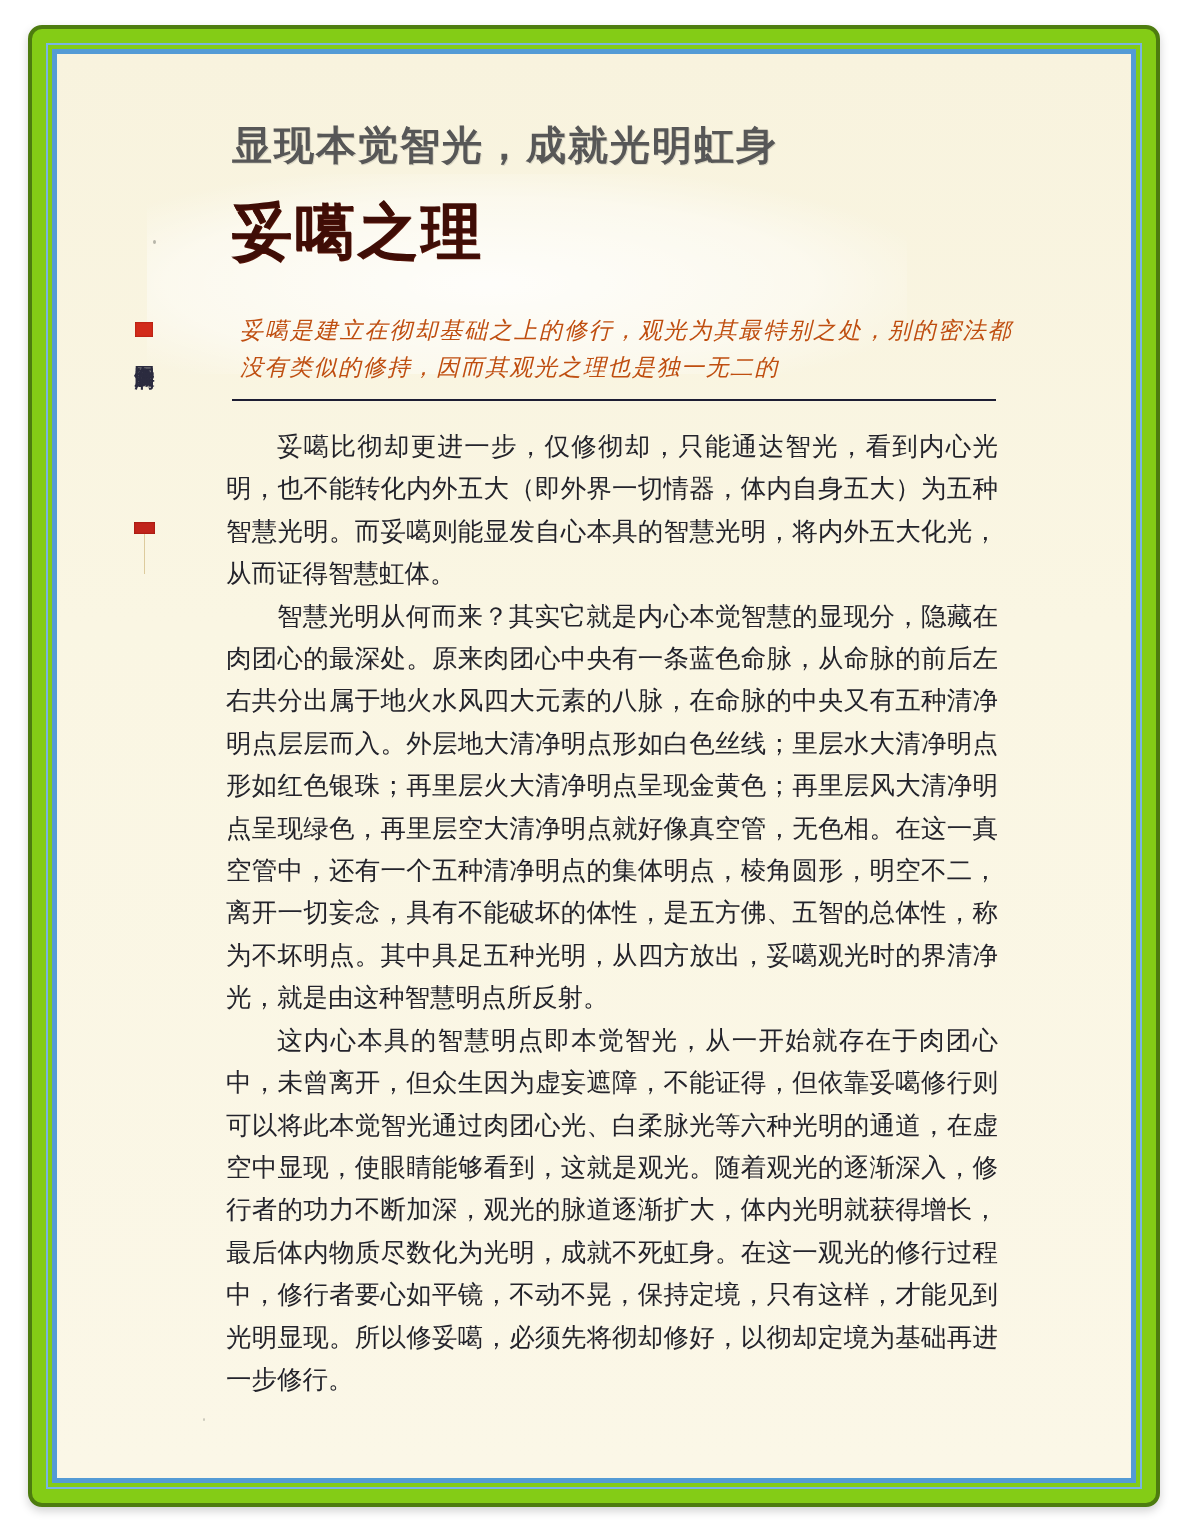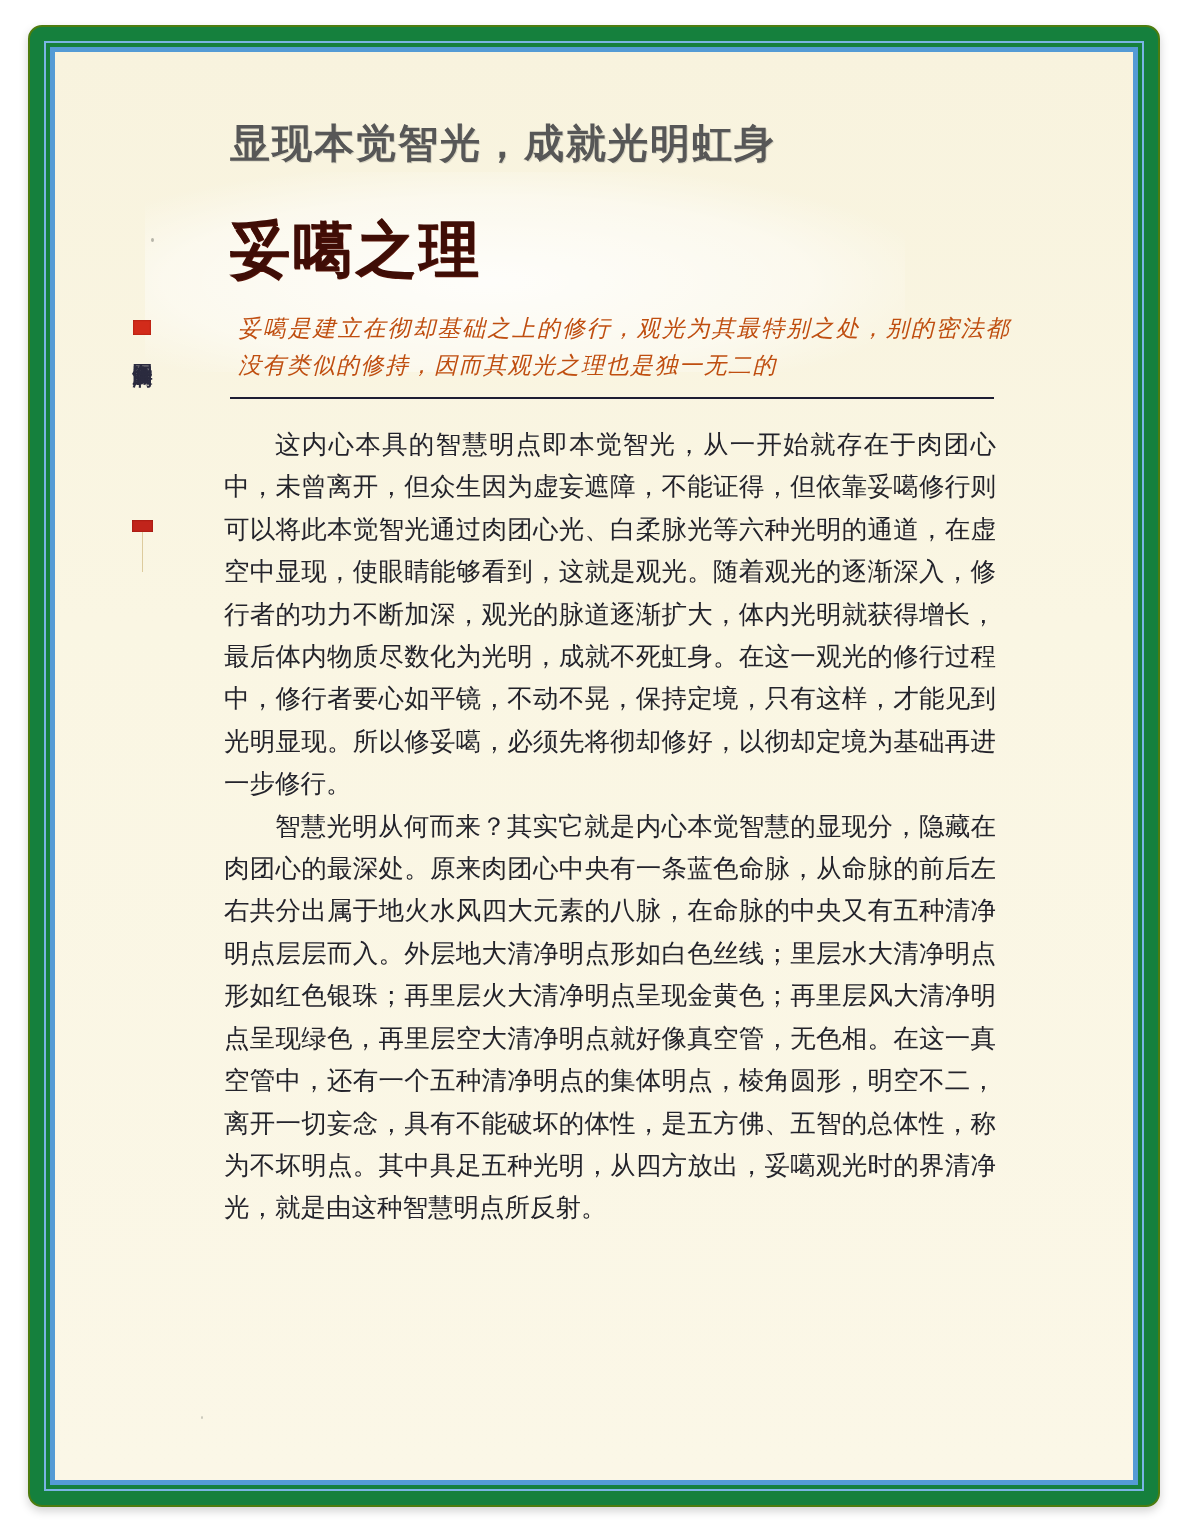--- a/index.html
+++ b/index.html
@@ -5,22 +5,22 @@
   * { margin: 0; padding: 0; box-sizing: border-box; }
   html, body {
     width: 1188px; height: 1533px;
     background: #ffffff;
     font-family: "Liberation Serif", serif;
   }
   .page-card {
     position: absolute;
     left: 28px; top: 25px;
     width: 1132px; height: 1482px;
-    background: #15803d;
-    border: 2px solid #4d7c0f;
+    background: #84cc16;
+    border: 4px solid #4d7c0f;
     border-radius: 14px;
     box-shadow: 0 4px 10px rgba(0,0,0,0.18);
   }
   .frame-thin {
     position: absolute;
     left: 14px; top: 14px; right: 14px; bottom: 14px;
     border: 2px solid #7ab4e4;
   }
   .frame-thick {
     position: absolute;
@@ -86,21 +86,20 @@
   }
   .page-title {
     position: absolute; left: 6px; top: 138px;
     width: 772px;
     font-family: "Liberation Serif", serif;
     font-weight: 900;
     font-size: 60px;
     letter-spacing: 3px;
     color: #3f0d06;
     text-shadow: 0.5px 0.5px 0 #5a160a;
-    margin-top: 20px;
   }
   .intro-text {
     position: absolute; left: 14px; top: 258px;
     width: 772px;
     font-family: "Liberation Serif", serif;
     font-style: italic;
     font-size: 23px;
     line-height: 37px;
     letter-spacing: 1.5px;
     color: #bf4e10;
@@ -144,20 +143,21 @@
         <div class="seal-bottom"></div>
         <div class="seal-tassel"></div>
       </div>
 
       <div class="main">
         <div class="kicker">显现本觉智光，成就光明虹身</div>
         <h1 class="page-title">妥噶之理</h1>
         <div class="intro-text">妥噶是建立在彻却基础之上的修行，观光为其最特别之处，别的密法都没有类似的修持，因而其观光之理也是独一无二的</div>
         <hr class="divider">
         <div class="body-text">
+          <p>妥噶比彻却更进一步，仅修彻却，只能通达智光，看到内心光明，也不能转化内外五大（即外界一切情器，体内自身五大）为五种智慧光明。而妥噶则能显发自心本具的智慧光明，将内外五大化光，从而证得智慧虹体。</p>
+          <p>智慧光明从何而来？其实它就是内心本觉智慧的显现分，隐藏在肉团心的最深处。原来肉团心中央有一条蓝色命脉，从命脉的前后左右共分出属于地火水风四大元素的八脉，在命脉的中央又有五种清净明点层层而入。外层地大清净明点形如白色丝线；里层水大清净明点形如红色银珠；再里层火大清净明点呈现金黄色；再里层风大清净明点呈现绿色，再里层空大清净明点就好像真空管，无色相。在这一真空管中，还有一个五种清净明点的集体明点，棱角圆形，明空不二，离开一切妄念，具有不能破坏的体性，是五方佛、五智的总体性，称为不坏明点。其中具足五种光明，从四方放出，妥噶观光时的界清净光，就是由这种智慧明点所反射。</p>
           <p>这内心本具的智慧明点即本觉智光，从一开始就存在于肉团心中，未曾离开，但众生因为虚妄遮障，不能证得，但依靠妥噶修行则可以将此本觉智光通过肉团心光、白柔脉光等六种光明的通道，在虚空中显现，使眼睛能够看到，这就是观光。随着观光的逐渐深入，修行者的功力不断加深，观光的脉道逐渐扩大，体内光明就获得增长，最后体内物质尽数化为光明，成就不死虹身。在这一观光的修行过程中，修行者要心如平镜，不动不晃，保持定境，只有这样，才能见到光明显现。所以修妥噶，必须先将彻却修好，以彻却定境为基础再进一步修行。</p>
-          <p>智慧光明从何而来？其实它就是内心本觉智慧的显现分，隐藏在肉团心的最深处。原来肉团心中央有一条蓝色命脉，从命脉的前后左右共分出属于地火水风四大元素的八脉，在命脉的中央又有五种清净明点层层而入。外层地大清净明点形如白色丝线；里层水大清净明点形如红色银珠；再里层火大清净明点呈现金黄色；再里层风大清净明点呈现绿色，再里层空大清净明点就好像真空管，无色相。在这一真空管中，还有一个五种清净明点的集体明点，棱角圆形，明空不二，离开一切妄念，具有不能破坏的体性，是五方佛、五智的总体性，称为不坏明点。其中具足五种光明，从四方放出，妥噶观光时的界清净光，就是由这种智慧明点所反射。</p>
         </div>
       </div>
 
     </div>
   </div>
 </div>
 
 </body></html>

